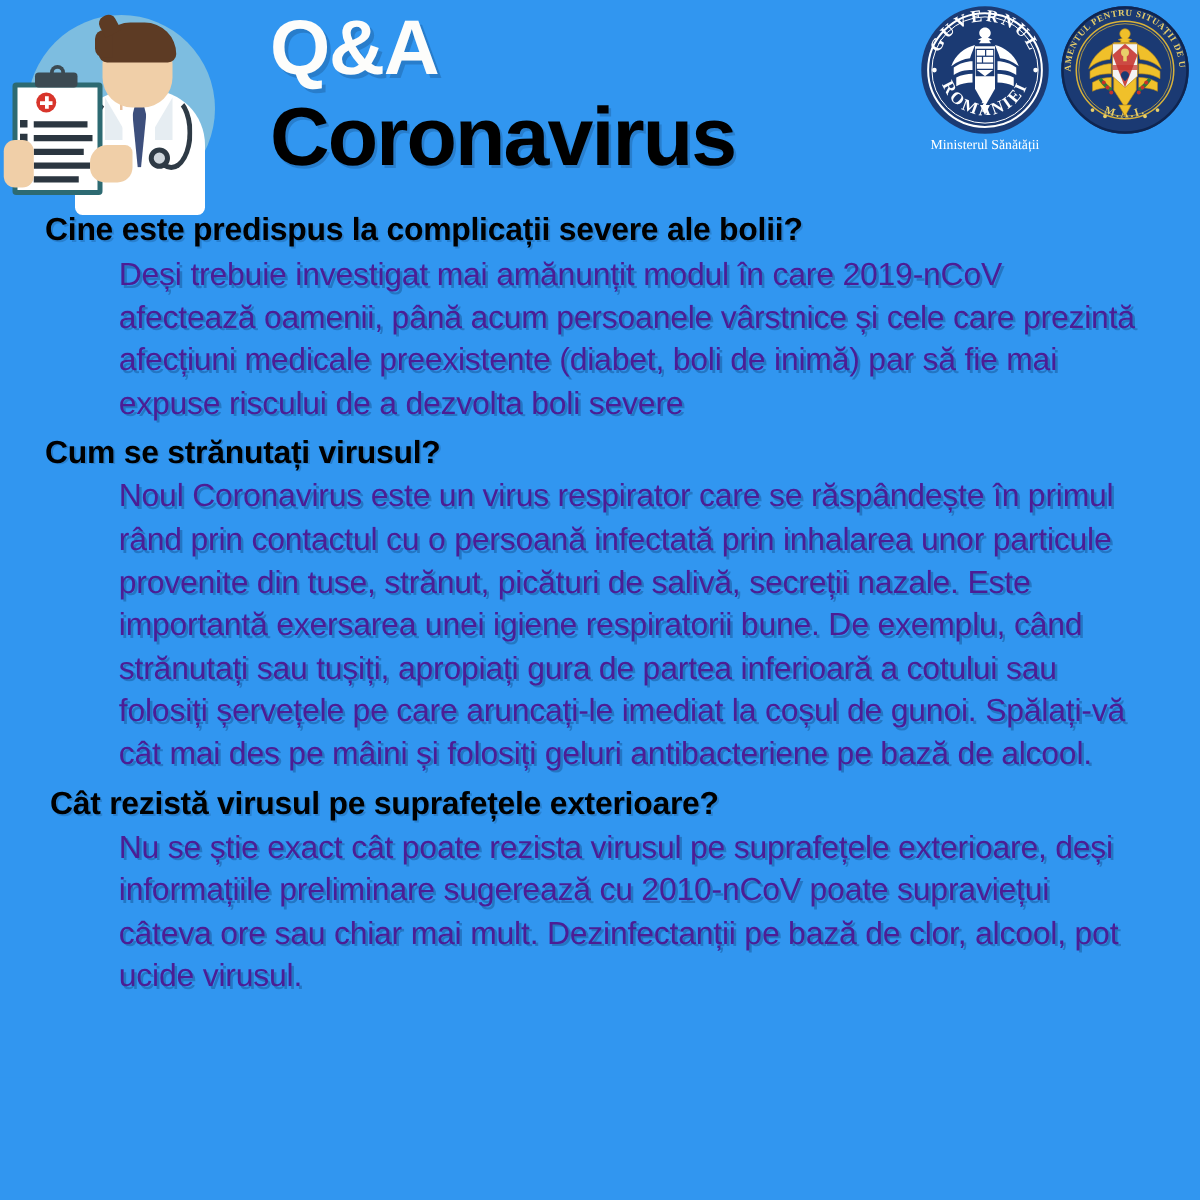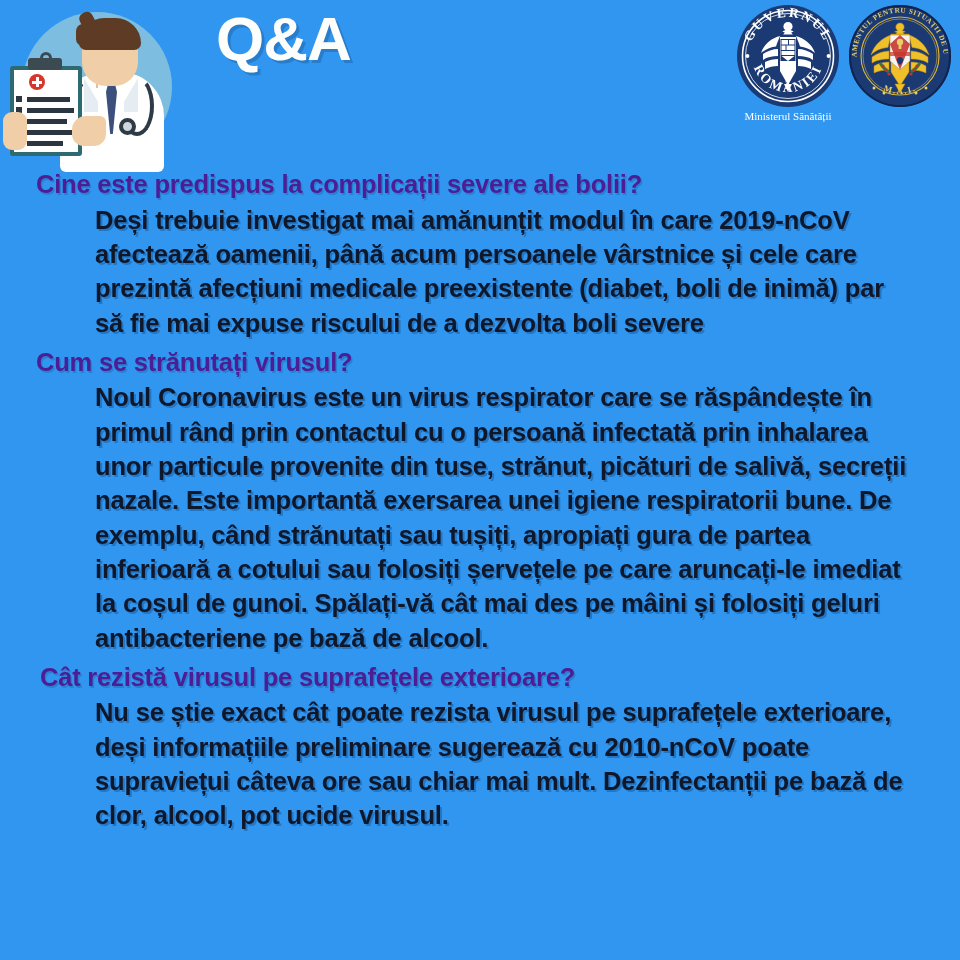--- a/index.html
+++ b/index.html
@@ -308,33 +308,33 @@
     position: absolute;
     left: 0;
     top: 168px;
     width: 960px;
   }
   .qa-block { margin: 0; }
   .question {
     margin: 0;
     font-size: 25.5px;
     font-weight: bold;
-    color: #4c1d95;
+    color: #000000;
     letter-spacing: -0.2px;
     line-height: 1.28;
     text-shadow: 1.5px 1.5px 0 rgba(25,90,150,0.35);
     padding-left: 36px;
     white-space: nowrap;
   }
   .question.indented { padding-left: 40px; }
   .answer {
     margin: 2px 16px 0 0;
     font-size: 25.5px;
-    font-weight: bold;
-    color: #0f172a;
+    font-weight: normal;
+    color: #4c1d95;
     line-height: 1.345;
     letter-spacing: -0.15px;
     text-shadow: 2px 2px 0 rgba(20,80,140,0.45);
     padding: 0 34px 0 95px;
     text-indent: 0;
   }
   .gap-1 { height: 6px; }
   .gap-2 { height: 6px; }
 </style>
 </head>
@@ -383,20 +383,21 @@
       <div class="clip-row" style="top:134px;">
         <span class="clip-box"></span>
         <span class="clip-line" style="width:36px;"></span>
       </div>
 
       <div class="doc-hand-l"></div>
       <div class="doc-hand-r"></div>
     </div>
 
     <div class="title-qa">Q&amp;A</div>
+    <div class="title-main">Coronavirus</div>
 
     <div class="logos">
 
       <div class="logo-block">
         <svg width="104" height="104" viewBox="0 0 104 104">
           <circle cx="52" cy="52" r="51" fill="#1b3a73"></circle>
           <circle cx="52" cy="52" r="45.5" fill="none" stroke="#ffffff" stroke-width="1.6"></circle>
           <circle cx="52" cy="52" r="42.5" fill="none" stroke="#ffffff" stroke-width="0.8"></circle>
           <defs>
             <path id="gr-top" d="M 13 52 A 39 39 0 0 1 91 52"></path>

